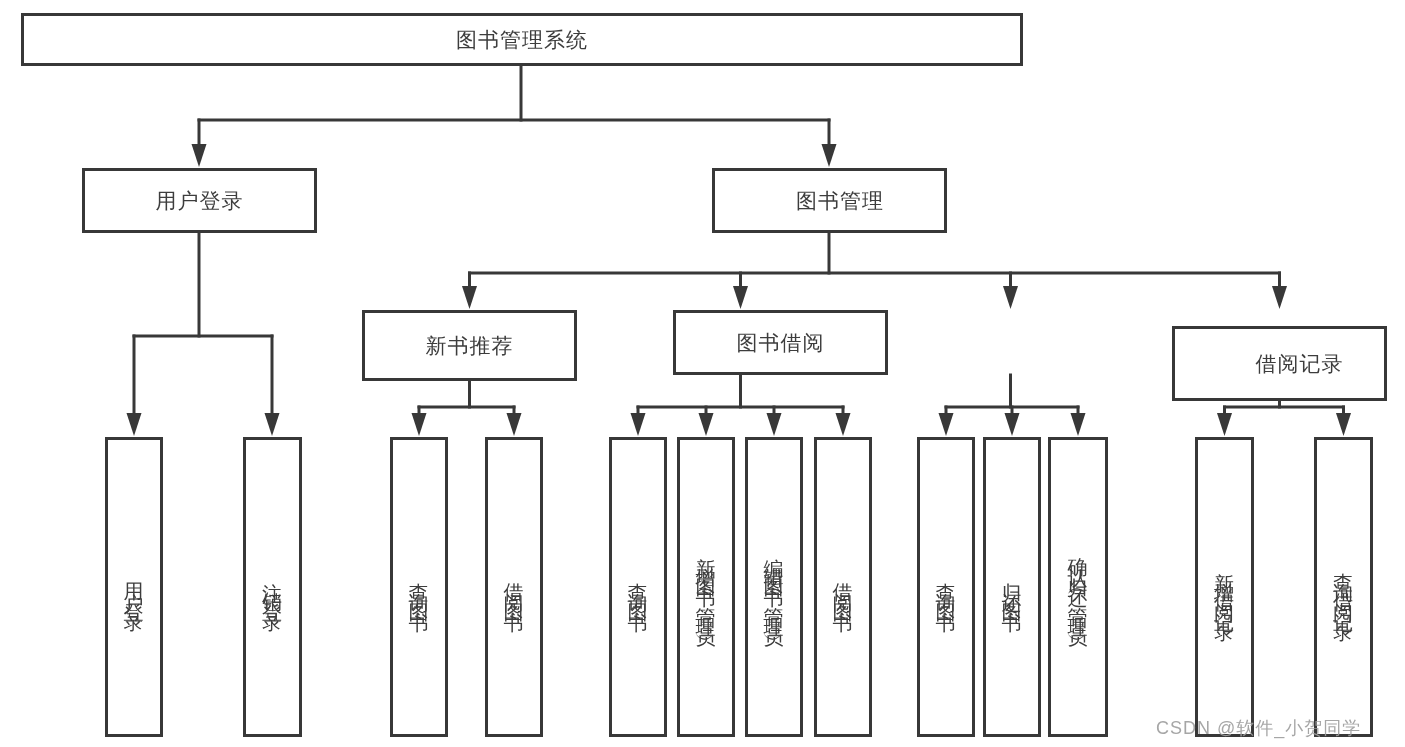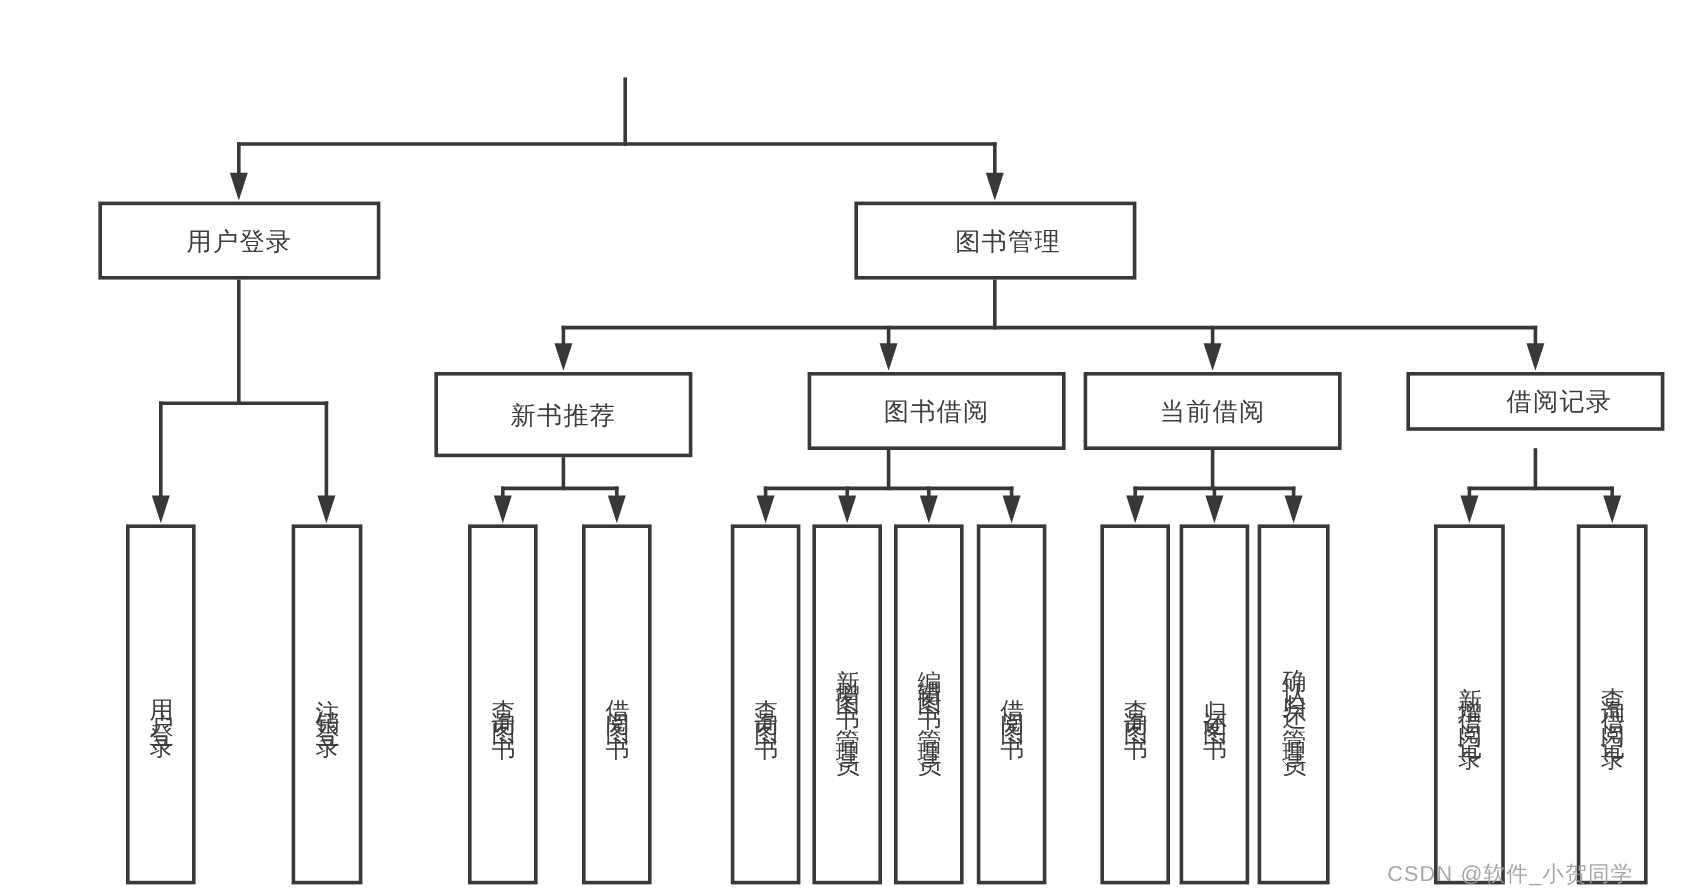--- a/index.html
+++ b/index.html
@@ -113,38 +113,38 @@
       <line x1="1078" y1="407" x2="1078" y2="418" stroke="#383838" stroke-width="3" stroke-linecap="square"></line>
       <polygon points="1070.5,413 1085.5,413 1078,436" fill="#383838"></polygon>
       <line x1="1279.5" y1="375" x2="1279.5" y2="407" stroke="#383838" stroke-width="3" stroke-linecap="square"></line>
       <line x1="1224.5" y1="407" x2="1343.5" y2="407" stroke="#383838" stroke-width="3" stroke-linecap="square"></line>
       <line x1="1224.5" y1="407" x2="1224.5" y2="418" stroke="#383838" stroke-width="3" stroke-linecap="square"></line>
       <polygon points="1217,413 1232,413 1224.5,436" fill="#383838"></polygon>
       <line x1="1343.5" y1="407" x2="1343.5" y2="418" stroke="#383838" stroke-width="3" stroke-linecap="square"></line>
       <polygon points="1336,413 1351,413 1343.5,436" fill="#383838"></polygon>
     </svg>
 
+  <div class="node hbox" style="left:21px; top:13px; width:1002px; height:53px;">
+    <span>图书管理系统</span>
+  </div>
 
   <div class="node hbox" style="left:82px; top:168px; width:235px; height:65px;">
     <span>用户登录</span>
   </div>
   <div class="node hbox" style="left:712px; top:168px; width:235px; height:65px;padding-left:21px;">
     <span>图书管理</span>
   </div>
 
   <div class="node hbox" style="left:362px; top:310px; width:215px; height:71px;">
     <span>新书推荐</span>
   </div>
   <div class="node hbox" style="left:633px; top:310px; width:215px; height:65px;margin-left:40px;">
     <span>图书借阅</span>
   </div>
-  <div class="node hbox" style="left:903px; top:310px; width:215px; height:65px;">
-    <span>当前借阅</span>
-  </div>
-  <div class="node hbox" style="left:1172px; top:310px; width:215px; height:49px;padding-left:40px;">
+  <div class="node hbox" style="left:1172px; top:326px; width:215px; height:75px;padding-left:40px;">
     <span>借阅记录</span>
   </div>
 
   <div class="node vbox" style="left:105px; top:437px; width:58px; height:300px;">
     <span class="vtext">用户登录</span>
   </div>
   <div class="node vbox" style="left:243px; top:437px; width:59px; height:300px;">
     <span class="vtext">注销登录</span>
   </div>
 

